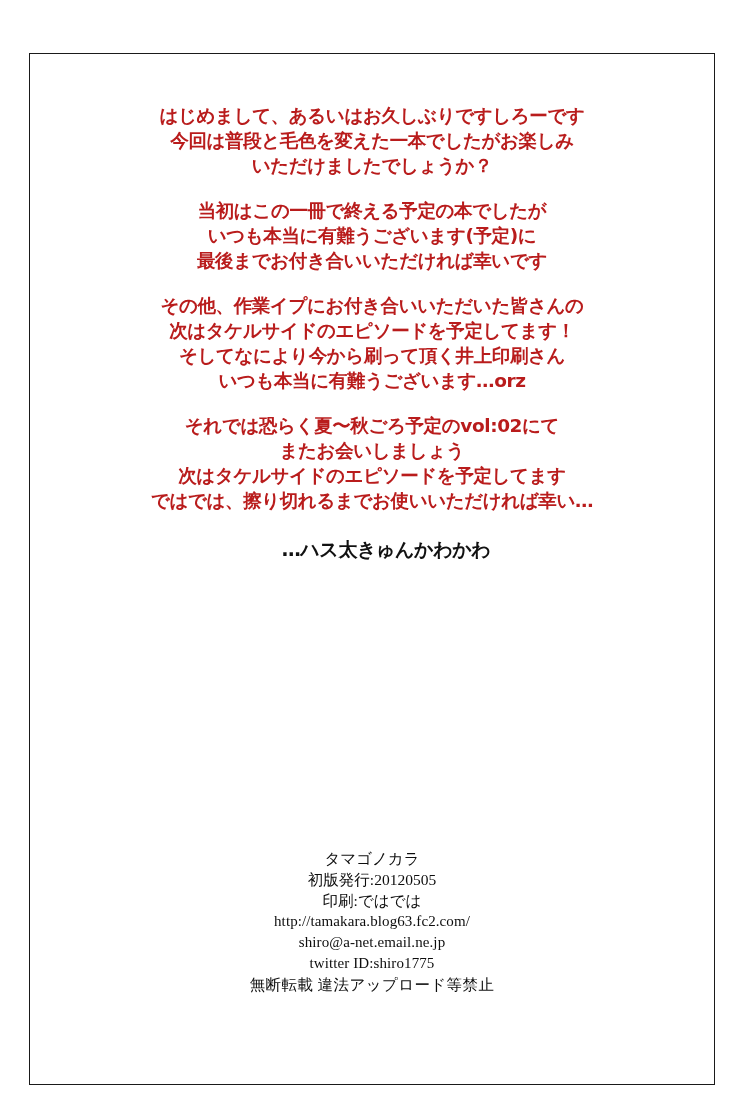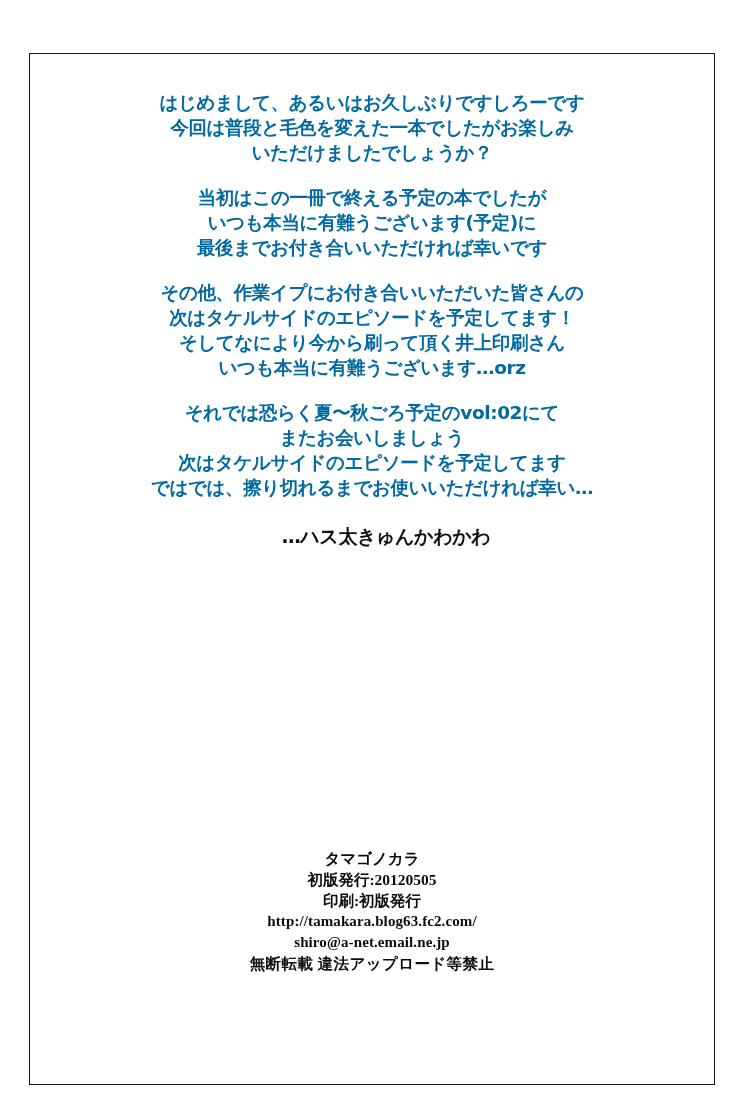--- a/index.html
+++ b/index.html
@@ -40,27 +40,27 @@
     box-sizing: border-box;
   }
   .afterword {
     position: absolute;
     left: 0;
     top: 37px;
     width: 686px;
     text-align: center;
   }
   .para {
-    margin: 0 0 20px 0;
+    margin: 13px 0 20px 0;
     font-family: "DejaVu Sans", sans-serif;
     font-size: 18.5px;
     line-height: 25px;
     font-weight: 700;
     letter-spacing: -0.4px;
-    color: #0369a1;
+    color: #b91c1c;
   }
   .para .line {
     display: block;
     white-space: nowrap;
   }
   .signature {
     margin: 24px 0 0 0;
     font-family: "DejaVu Sans", sans-serif;
     font-size: 19px;
     line-height: 25px;
@@ -72,21 +72,21 @@
   .colophon {
     position: absolute;
     left: 0;
     top: 795px;
     width: 686px;
     text-align: center;
   }
   .colophon .cline {
     display: block;
     font-family: "Liberation Serif", serif;
-    font-weight: 700;
+    font-weight: 400;
     font-size: 15.5px;
     line-height: 21px;
     color: #0d0d0d;
     white-space: nowrap;
   }
   .colophon .cline.latin {
     font-size: 15px;
     letter-spacing: 0.1px;
   }
   .colophon .cline.warn {
@@ -130,20 +130,21 @@
         <span class="line">次はタケルサイドのエピソードを予定してます</span>
         <span class="line">ではでは、擦り切れるまでお使いいただければ幸い…</span>
       </p>
 
       <p class="signature">…ハス太きゅんかわかわ</p>
     </div>
 
     <div class="colophon">
       <span class="cline">タマゴノカラ</span>
       <span class="cline">初版発行:20120505</span>
-      <span class="cline">印刷:初版発行</span>
+      <span class="cline">印刷:ではでは</span>
       <span class="cline latin">http://tamakara.blog63.fc2.com/</span>
       <span class="cline latin">shiro@a-net.email.ne.jp</span>
+      <span class="cline latin">twitter ID:shiro1775</span>
       <span class="cline warn">無断転載 違法アップロード等禁止</span>
     </div>
 
   </div>
 </div>
 
 </body></html>

